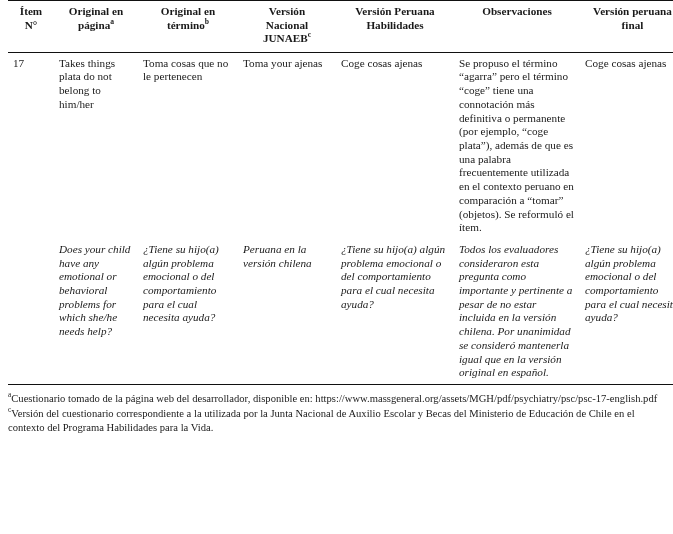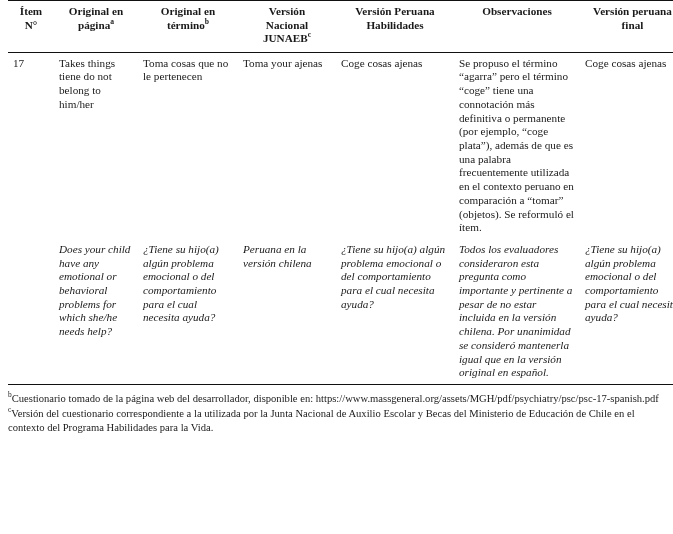--- a/index.html
+++ b/index.html
@@ -122,37 +122,37 @@
         </th>
         <th>
           <span class="hdr-line">Versión peruana</span>
           <span class="hdr-line">final</span>
         </th>
       </tr>
     </thead>
     <tbody>
       <tr>
         <td class="col-num">17</td>
-        <td>Takes things tiene do not belong to him/her</td>
+        <td>Takes things plata do not belong to him/her</td>
         <td>Toma cosas que no le pertenecen</td>
         <td>Toma your ajenas</td>
         <td>Coge cosas ajenas</td>
         <td class="justify">Se propuso el término “agarra” pero el término “coge” tiene una connotación más definitiva o permanente (por ejemplo, “coge plata”), además de que es una palabra frecuentemente utilizada en el contexto peruano en comparación a “tomar” (objetos). Se reformuló el ítem.</td>
         <td>Coge cosas ajenas</td>
       </tr>
       <tr class="last-row">
         <td class="col-num"></td>
         <td>Does your child have any emotional or behavioral problems for which she/he needs help?</td>
         <td>¿Tiene su hijo(a) algún problema emocional o del comportamiento para el cual necesita ayuda?</td>
         <td>Peruana en la versión chilena</td>
         <td>¿Tiene su hijo(a) algún problema emocional o del comportamiento para el cual necesita ayuda?</td>
         <td class="justify">Todos los evaluadores consideraron esta pregunta como importante y pertinente a pesar de no estar incluida en la versión chilena. Por unanimidad se consideró mantenerla igual que en la versión original en español.</td>
         <td>¿Tiene su hijo(a) algún problema emocional o del comportamiento para el cual necesita ayuda?</td>
       </tr>
     </tbody>
   </table>
 
   <div class="footnotes">
-    <p class="footnote"><sup class="fn">b</sup><span>Cuestionario tomado de la página web del desarrollador, disponible en: https://www.massgeneral.org/assets/MGH/pdf/psychiatry/psc/psc-17-spanish.pdf</span></p>
+    <p class="footnote"><sup class="fn">a</sup><span>Cuestionario tomado de la página web del desarrollador, disponible en: https://www.massgeneral.org/assets/MGH/pdf/psychiatry/psc/psc-17-english.pdf</span></p>
     <p class="footnote"><sup class="fn">c</sup><span>Versión del cuestionario correspondiente a la utilizada por la Junta Nacional de Auxilio Escolar y Becas del Ministerio de Educación de Chile en el contexto del Programa Habilidades para la Vida.</span></p>
   </div>
 
 </div>
 
 </body></html>

